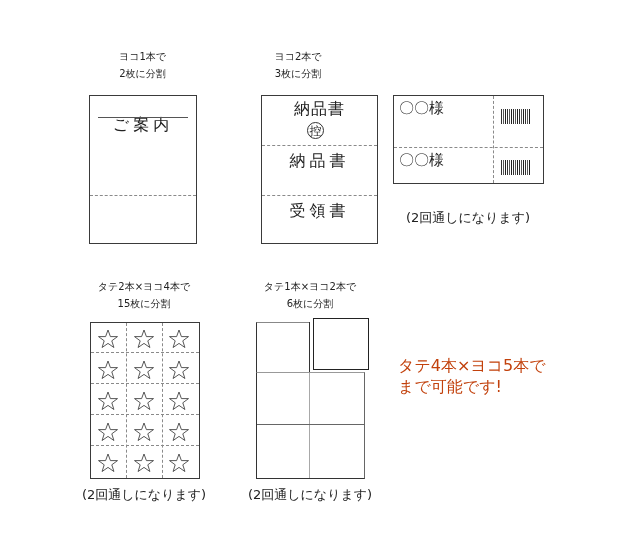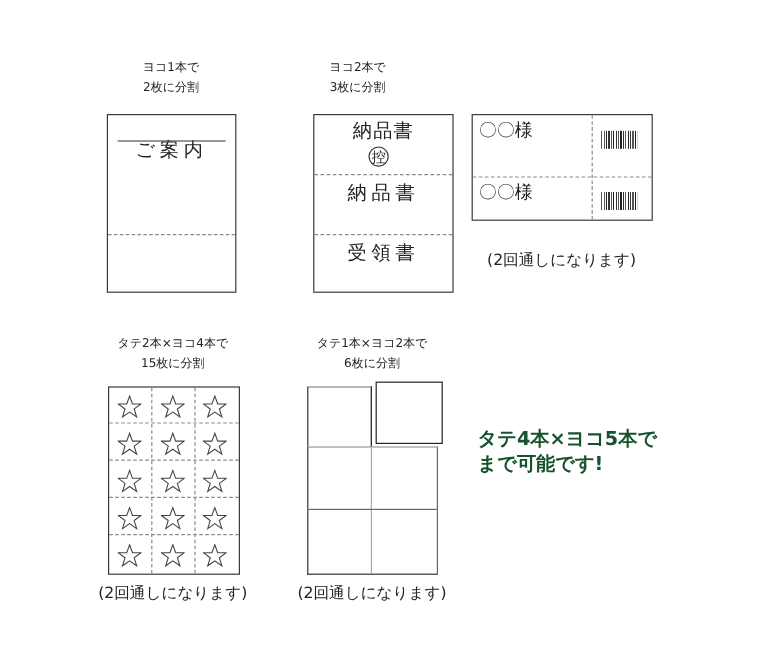--- a/index.html
+++ b/index.html
@@ -32,23 +32,22 @@
     }
     .addr { position: absolute; font-size: 15px; color: #222; white-space: nowrap; }
     .barcode {
       position: absolute; width: 30px; height: 15px;
       background: repeating-linear-gradient(90deg,#333 0 1px,#fff 1px 2px,#555 2px 3px,#fff 3px 4px,#222 4px 5px,#fff 5px 6px);
     }
     .star { position: absolute; width: 20px; height: 20px; }
     .gridline-solid-h { position: absolute; height: 0; border-top: 1px solid #9a9a9a; }
     .gridline-solid-v { position: absolute; width: 0; border-left: 1px solid #a8a8a8; }
     .big-text {
-      position: absolute; left: 398px; top: 355px; font-size: 16px; line-height: 21px; color: #14532d;
+      position: absolute; left: 398px; top: 355px; font-size: 16px; line-height: 21px; color: #c2410c;
       white-space: nowrap;
-      font-weight: bold;
     }
     .big-text .big { font-size: 23px; line-height: 30px; }
   </style>
 </head>
 <body>
 
 <div class="caption" style="left:89px; top:48px; width:107px;">
   <div>ヨコ1本で</div>
   <div>2枚に分割</div>
 </div>

